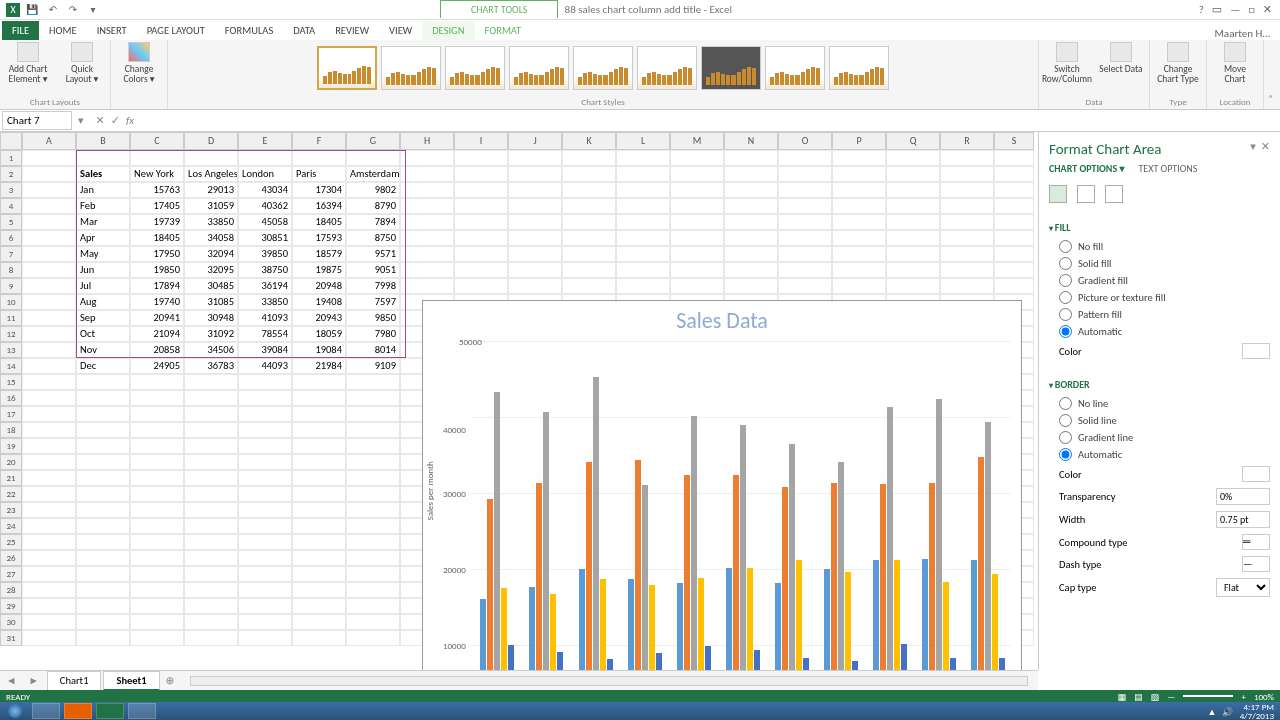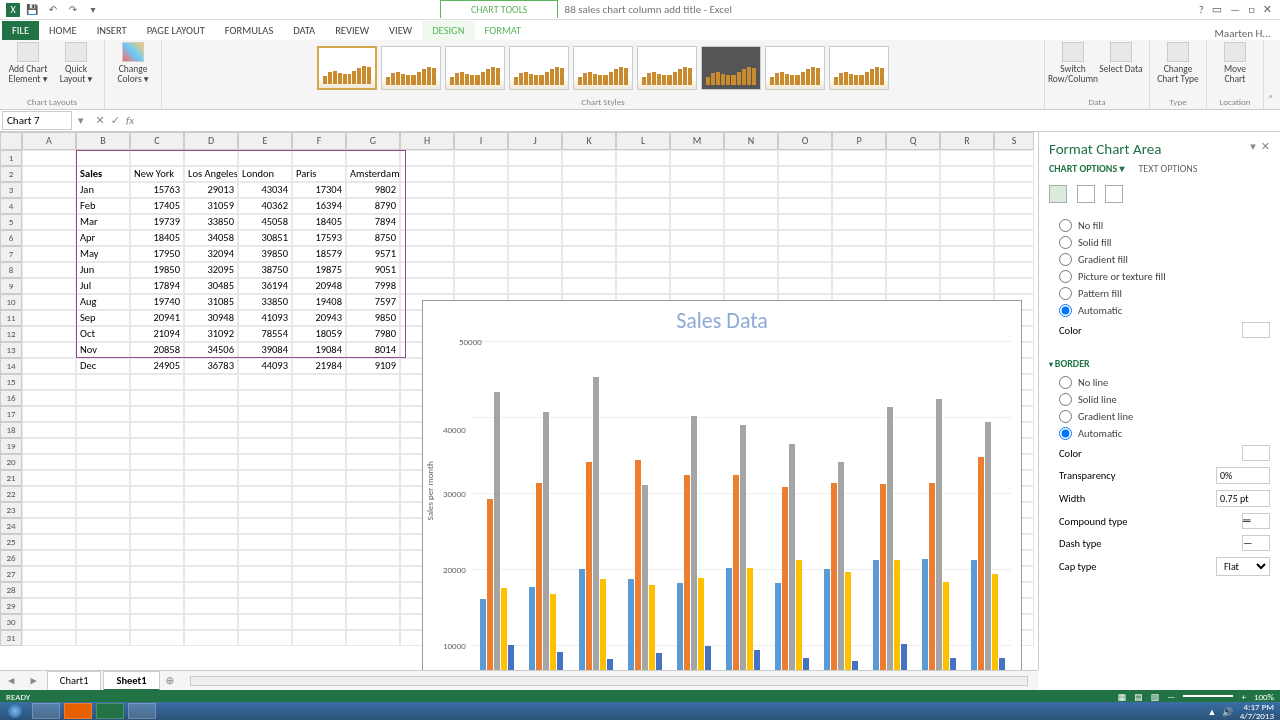--- a/index.html
+++ b/index.html
@@ -18,21 +18,21 @@
 .ribbon-tabs .tab { padding:3px 10px; color:#444; text-transform:uppercase; font-size:10.5px; cursor:pointer; }
 .ribbon-tabs .tab.file { background:#217346; color:#fff; }
 .ribbon-tabs .tab.ctx { color:#5fb55f; }
 .ribbon-tabs .tab.ctx.act { background:#f0f8f0;}
 .user { margin-left:auto; padding:0 10px; font-size:11px; color:#666;}
 
 
 .ribbon { height:70px; background:#f5f5f5; border-bottom:1px solid #ccc; display:flex; align-items:stretch; font-size:10px;}
 .group { border-right:1px solid #ddd; padding:2px 6px; display:flex; flex-direction:column; align-items:center; justify-content:space-between;}
 .grp-label { font-size:9px; color:#888; padding-top:1px;}
-.grp-row{display:flex; gap:4px; align-items:flex-start;}
+.grp-row{display:flex; gap:10px; align-items:flex-start;}
 .rbtn { display:flex; flex-direction:column; align-items:center; width:44px; font-size:9.5px; color:#444; text-align:center; line-height:1.1; cursor:pointer;}
 .rbtn .ic { width:22px; height:20px; background:#e8e8e8; border:1px solid #ccc; margin-bottom:2px;}
 .styles { display:flex; gap:4px; padding:4px;}
 .style-thumb { width:60px; height:44px; border:1px solid #ccc; background:linear-gradient(#fff 70%,#f0e8d8); position:relative; cursor:pointer;}
 .style-thumb.sel { border:2px solid #d4a64a;}
 .style-thumb.dark { background:#555;}
 .style-bars{position:absolute; bottom:4px; left:4px; right:4px; height:28px; display:flex; align-items:flex-end; gap:1px;}
 .style-bars i{flex:1; background:#c98b2e;}
 .collapse-btn {width:16px; align-self:flex-end; color:#888; padding:4px;}
 
@@ -1148,20 +1148,21 @@
   <div class="tp-tabs">
     <span class="tt act">CHART OPTIONS ▾</span>
     <span class="tt">TEXT OPTIONS</span>
   </div>
   <div class="tp-icons">
     <span class="act"></span>
     <span></span>
     <span></span>
   </div>
   <div class="tp-section">
+    <h4>FILL</h4>
     <div id="fill-opts">
         <label class="tp-opt"><input type="radio" name="fill" style=""> No fill</label>
         <label class="tp-opt"><input type="radio" name="fill" style=""> Solid fill</label>
         <label class="tp-opt"><input type="radio" name="fill" style=""> Gradient fill</label>
         <label class="tp-opt"><input type="radio" name="fill" style=""> Picture or texture fill</label>
         <label class="tp-opt"><input type="radio" name="fill" style=""> Pattern fill</label>
         <label class="tp-opt"><input type="radio" name="fill" checked="" style=""> Automatic</label>
       </div>
     <div class="tp-row">
         <span>Color</span>

